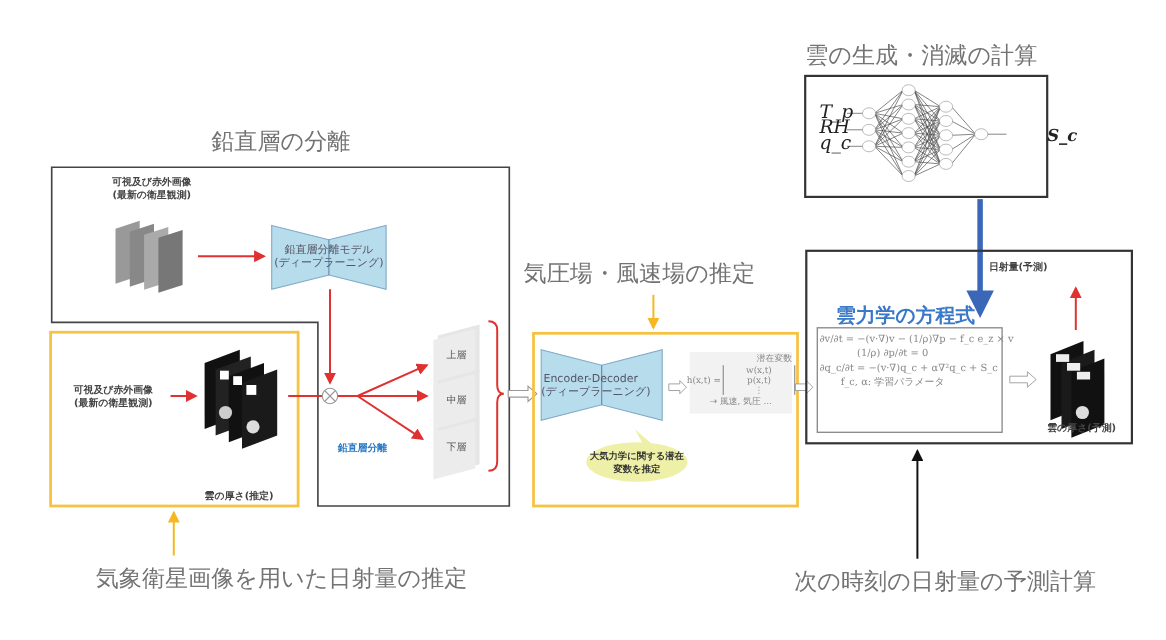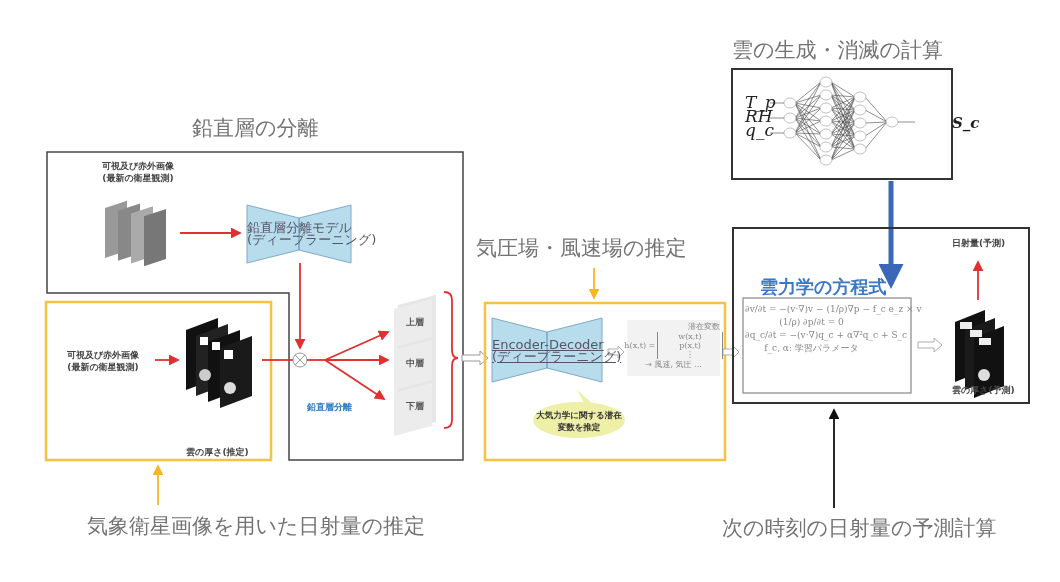--- a/index.html
+++ b/index.html
@@ -1,22 +1,22 @@
 <!DOCTYPE html>
 <html><head>
 <meta charset="utf-8">
 <style>
   html, body { margin:0; padding:0; background:#ffffff; }
   body { width:1060px; height:582px; position:relative; overflow:hidden;
          font-family:"DejaVu Sans", sans-serif; color:#333; }
   .abs { position:absolute; }
   .title { font-size:21px; color:#737373; white-space:nowrap; }
   .small { font-size:9px; font-weight:bold; color:#444; text-align:center; line-height:12px; white-space:nowrap; }
-  .bowtie-label { font-size:13px; color:#556; text-align:center; line-height:12px; white-space:nowrap; }
-  .layer-label { font-size:9px; font-weight:bold; color:#555; }
+  .bowtie-label { font-size:10px; color:#556; text-align:center; line-height:12px; white-space:nowrap; }
+  .layer-label { font-size:9px; font-weight:normal; color:#555; }
   .eq { font-family:"DejaVu Serif", serif; font-size:9px; color:#888; white-space:nowrap; text-align:center; line-height:13px; }
   svg { position:absolute; left:0; top:0; }
 </style>
 </head>
 <body>
 
 <svg width="1060" height="582">
   <defs>
     <marker id="redHead" markerWidth="6" markerHeight="6" refX="5" refY="3" orient="auto">
         <path d="M0,0 L6,3 L0,6 z" fill="#e03030"></path>
@@ -241,21 +241,21 @@
 <div class="abs layer-label" style="left:406px;top:316px;">上層</div>
 <div class="abs layer-label" style="left:406px;top:357px;">中層</div>
 <div class="abs layer-label" style="left:406px;top:400px;">下層</div>
 
 <div class="abs small" style="left:58px;top:349px;width:90px;">
   <div>可視及び赤外画像</div>
   <div>(最新の衛星観測)</div>
 </div>
 <div class="abs small" style="left:186px;top:410px;margin-top:36px;">雲の厚さ(推定)</div>
 
-<div class="abs bowtie-label" style="left:492px;top:339px;width:90px;text-decoration:underline;">
+<div class="abs bowtie-label" style="left:492px;top:339px;width:90px;">
   <div>Encoder-Decoder</div>
   <div>(ディープラーニング)</div>
 </div>
 <div class="abs eq" style="left:627px;top:321px;width:93px;font-size:8px;line-height:11px;">
   <div style="font-family:Liberation Mono, monospace;text-align:right;">潜在変数</div>
   <div style="display:flex;align-items:center;justify-content:center;gap:2px;">
     <span>h(x,t) =</span>
     <span style="border-left:1px solid #888;border-right:1px solid #888;padding:0 20px;line-height:9px;display:inline-block;">
       <div>w(x,t)</div>
       <div>p(x,t)</div>
@@ -276,14 +276,14 @@
 </div>
 <div class="abs" style="left:918px;top:114px;font-family:'DejaVu Serif',serif;font-style:italic;font-weight:bold;font-size:15px;color:#222;margin-left:34px;">S_c</div>
 
 <div class="abs" style="left:760px;top:275px;font-size:18px;font-weight:bold;color:#3a78c8;">雲力学の方程式</div>
 <div class="abs eq" style="left:745px;top:303px;width:133px;">
   <div>∂v/∂t = −(v·∇)v − (1/ρ)∇p − f_c e_z × v</div>
   <div>(1/ρ) ∂p/∂t = 0</div>
   <div>∂q_c/∂t = −(v·∇)q_c + α∇²q_c + S_c</div>
   <div>f_c, α: 学習パラメータ</div>
 </div>
-<div class="abs small" style="left:952px;top:237px;">日射量(予測)</div>
+<div class="abs small" style="left:899px;top:237px;">日射量(予測)</div>
 <div class="abs small" style="left:952px;top:384px;">雲の厚さ(予測)</div>
 
 </body></html>

